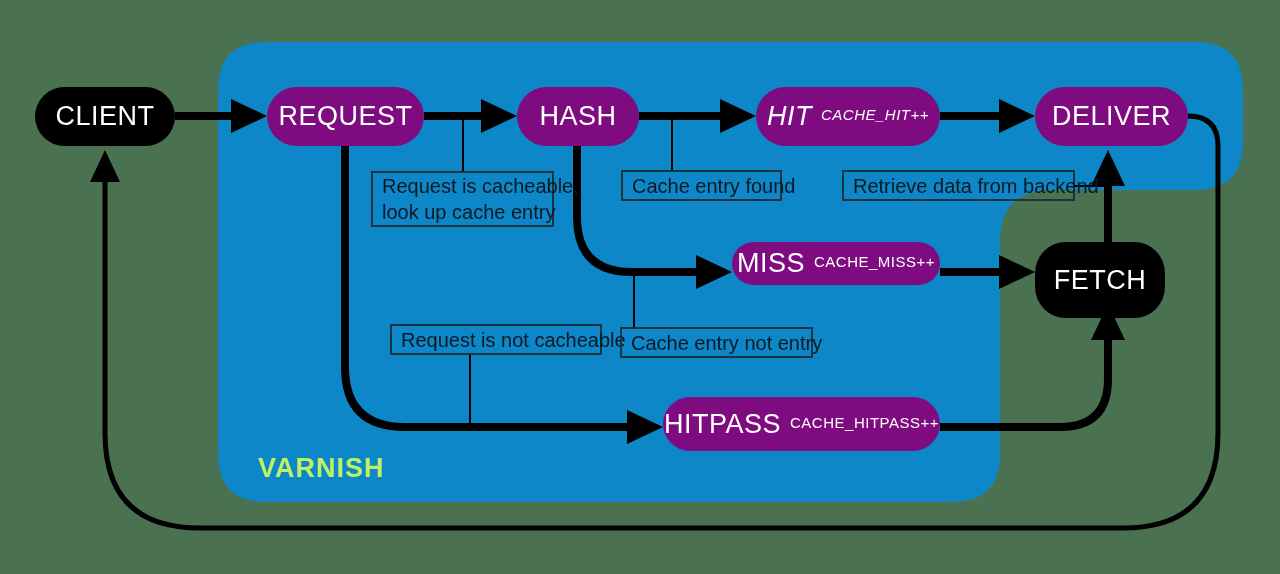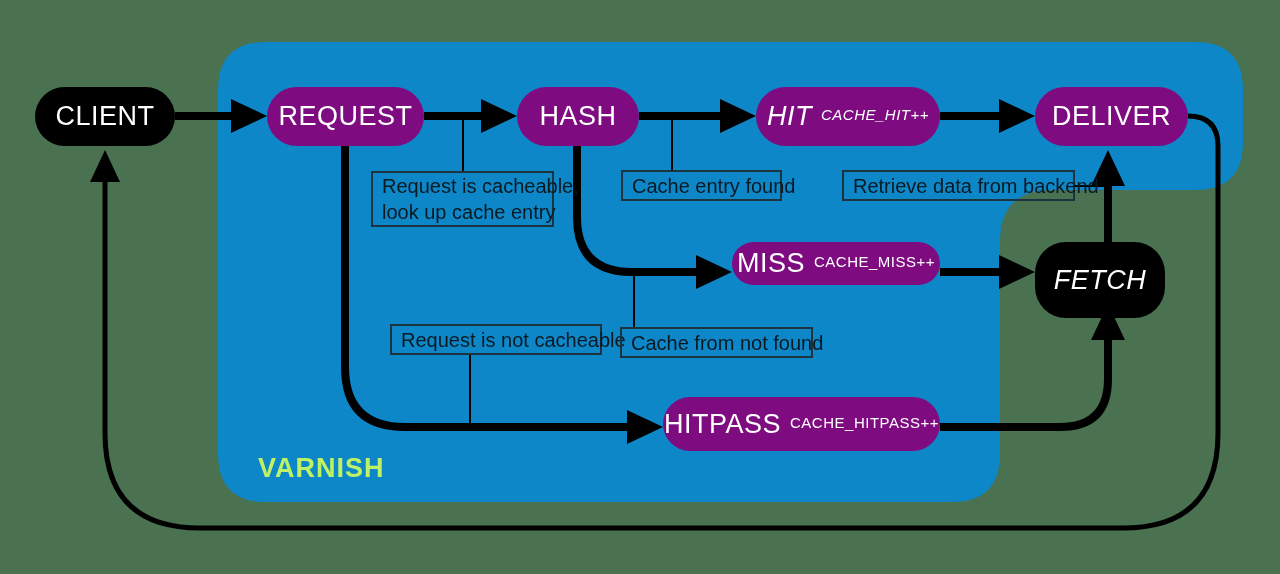--- a/index.html
+++ b/index.html
@@ -98,21 +98,21 @@
 
   <div class="node state" style="left:1035px;top:87px;width:153px;height:59px;">
     <span>DELIVER</span>
   </div>
 
   <div class="node state" style="left:732px;top:242px;width:208px;height:43px;">
     <span>MISS</span>
     <span class="counter">CACHE_MISS++</span>
   </div>
 
-  <div class="node endpoint" style="left:1035px;top:242px;width:130px;height:76px;font-style:italic;">
+  <div class="node endpoint" style="left:1035px;top:242px;width:130px;height:76px;">
     <span>FETCH</span>
   </div>
 
   <div class="node state" style="left:663px;top:397px;width:277px;height:54px;">
     <span>HITPASS</span>
     <span class="counter">CACHE_HITPASS++</span>
   </div>
 
   <div class="labelbox" style="left:371px;top:171px;width:183px;height:56px;">
     <span>Request is cacheable,</span>
@@ -125,18 +125,18 @@
 
   <div class="labelbox" style="left:842px;top:170px;width:233px;height:31px;">
     <span>Retrieve data from backend</span>
   </div>
 
   <div class="labelbox" style="left:390px;top:324px;width:212px;height:31px;">
     <span>Request is not cacheable</span>
   </div>
 
   <div class="labelbox" style="left:620px;top:327px;width:193px;height:31px;">
-    <span>Cache from not found</span>
+    <span>Cache entry not entry</span>
   </div>
 
   <div id="varnish-label">VARNISH</div>
 
 </div>
 
 </body></html>

